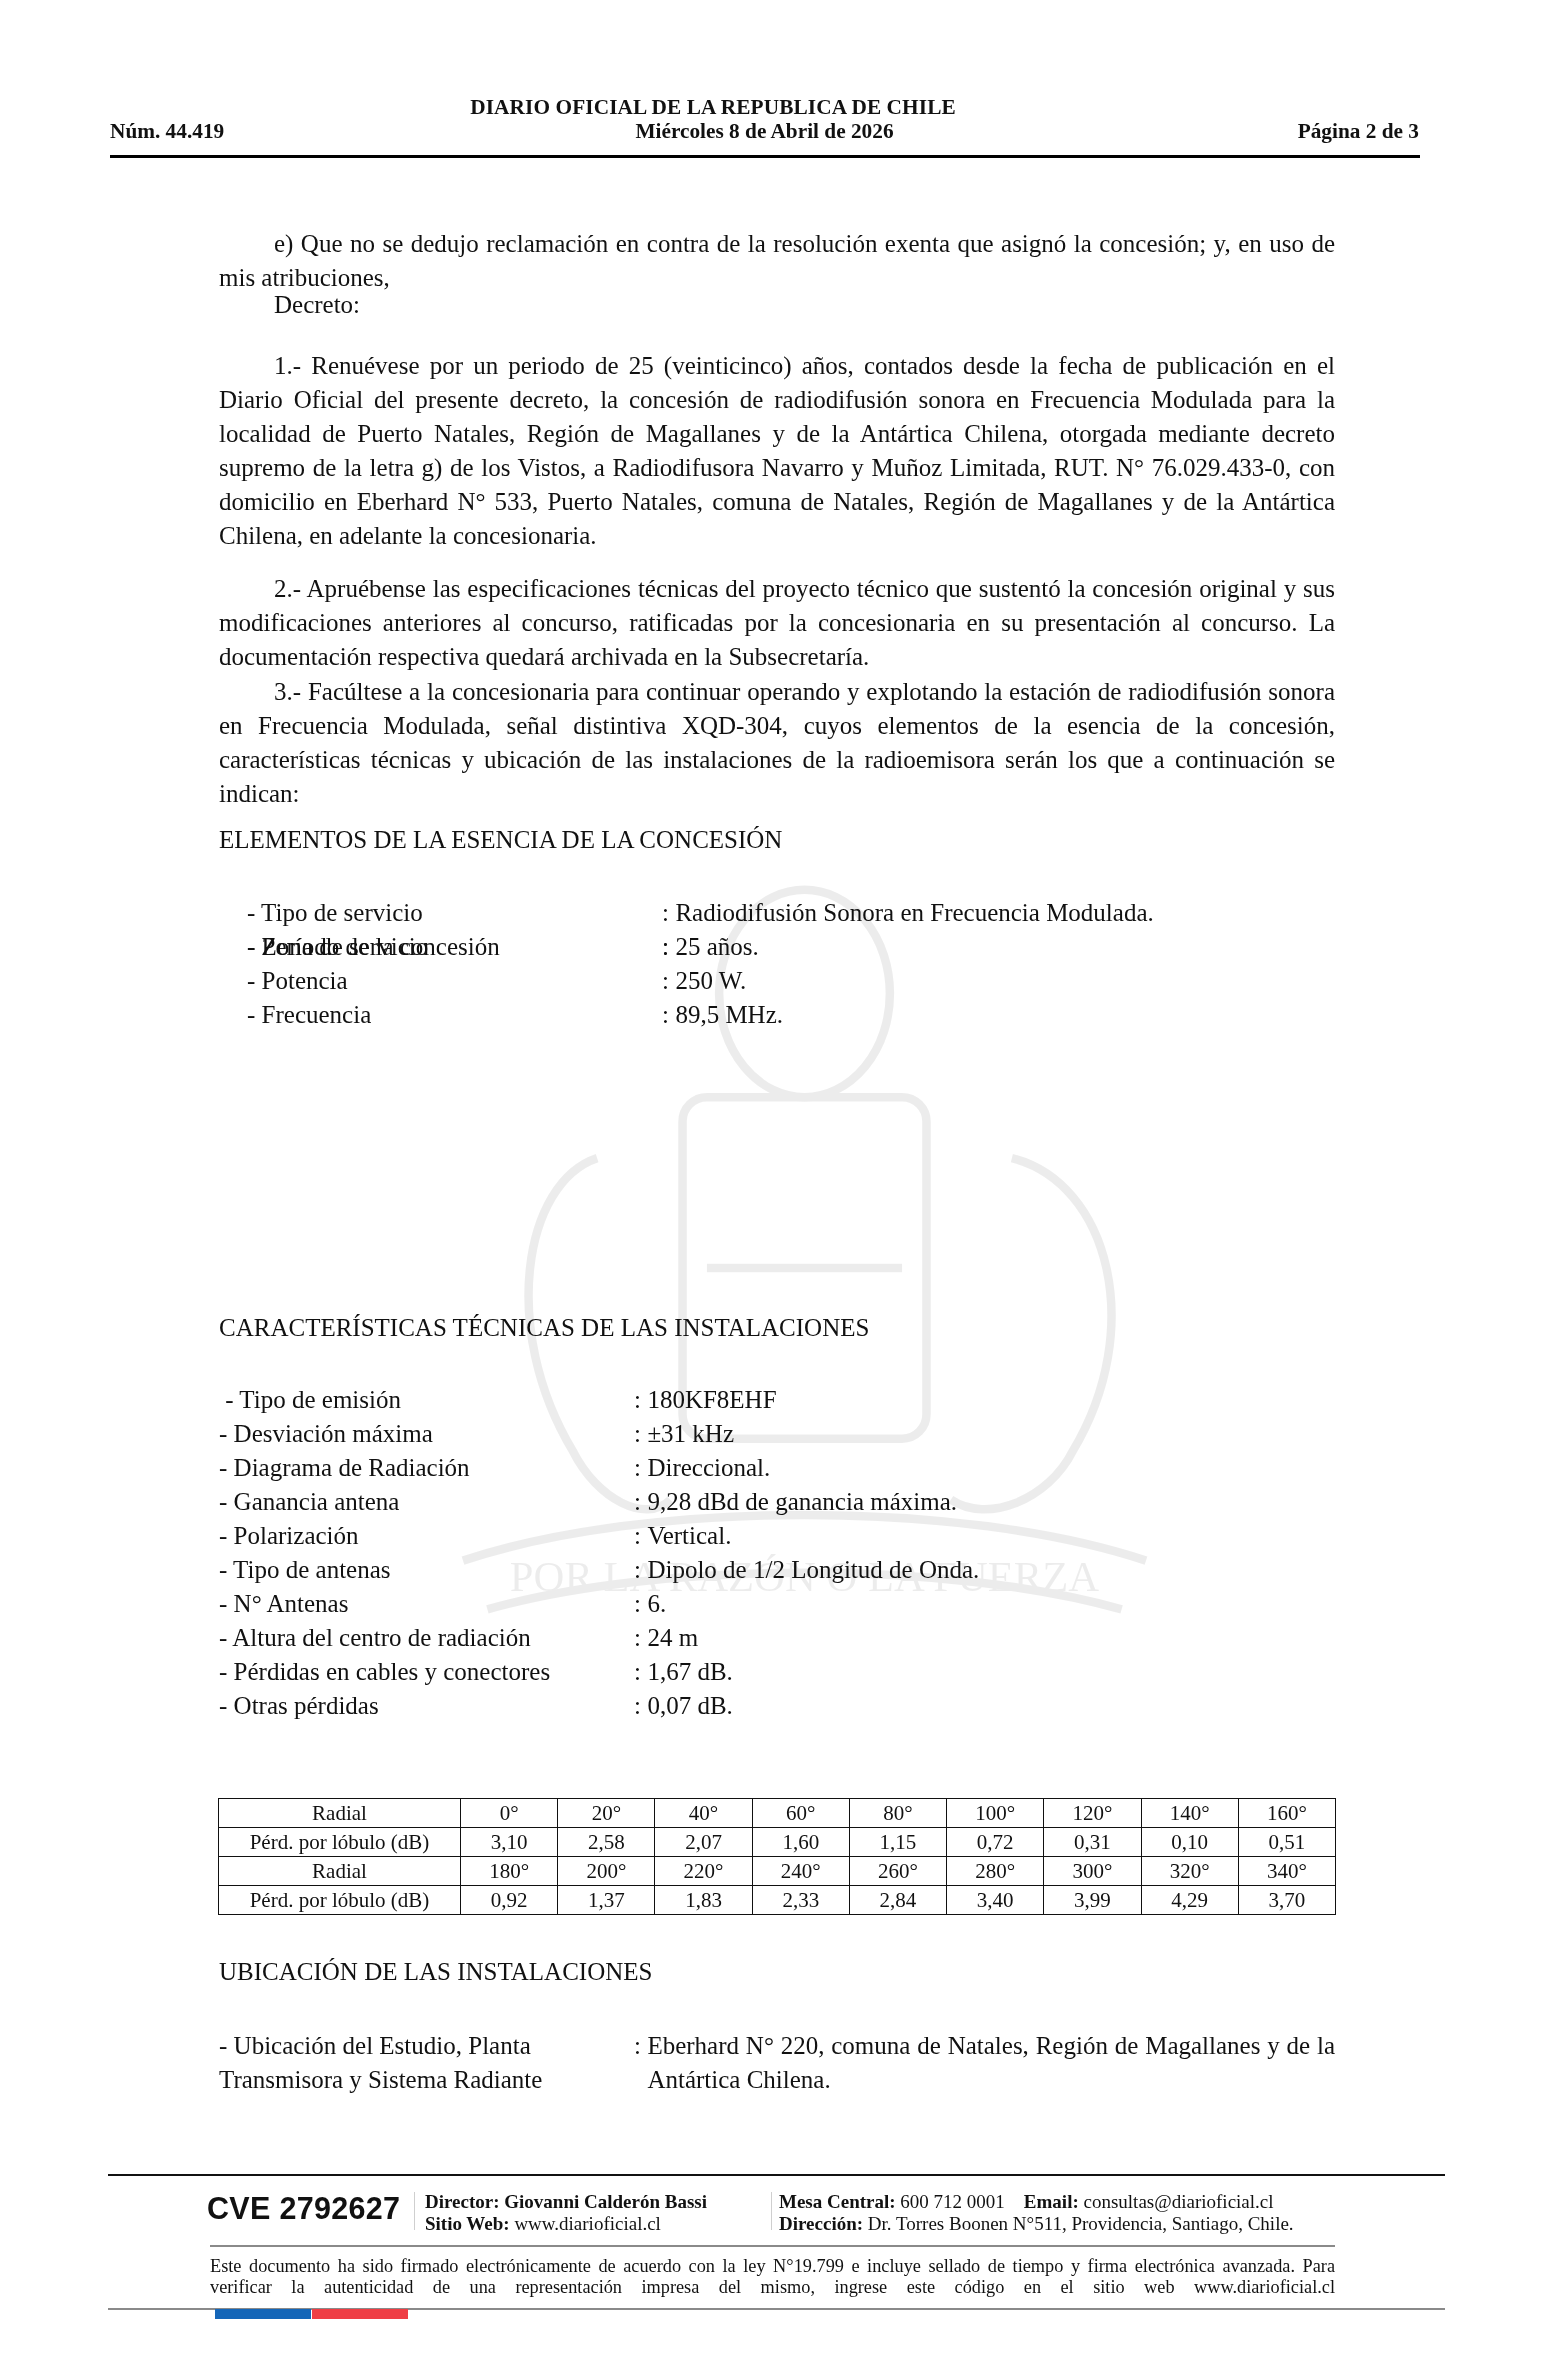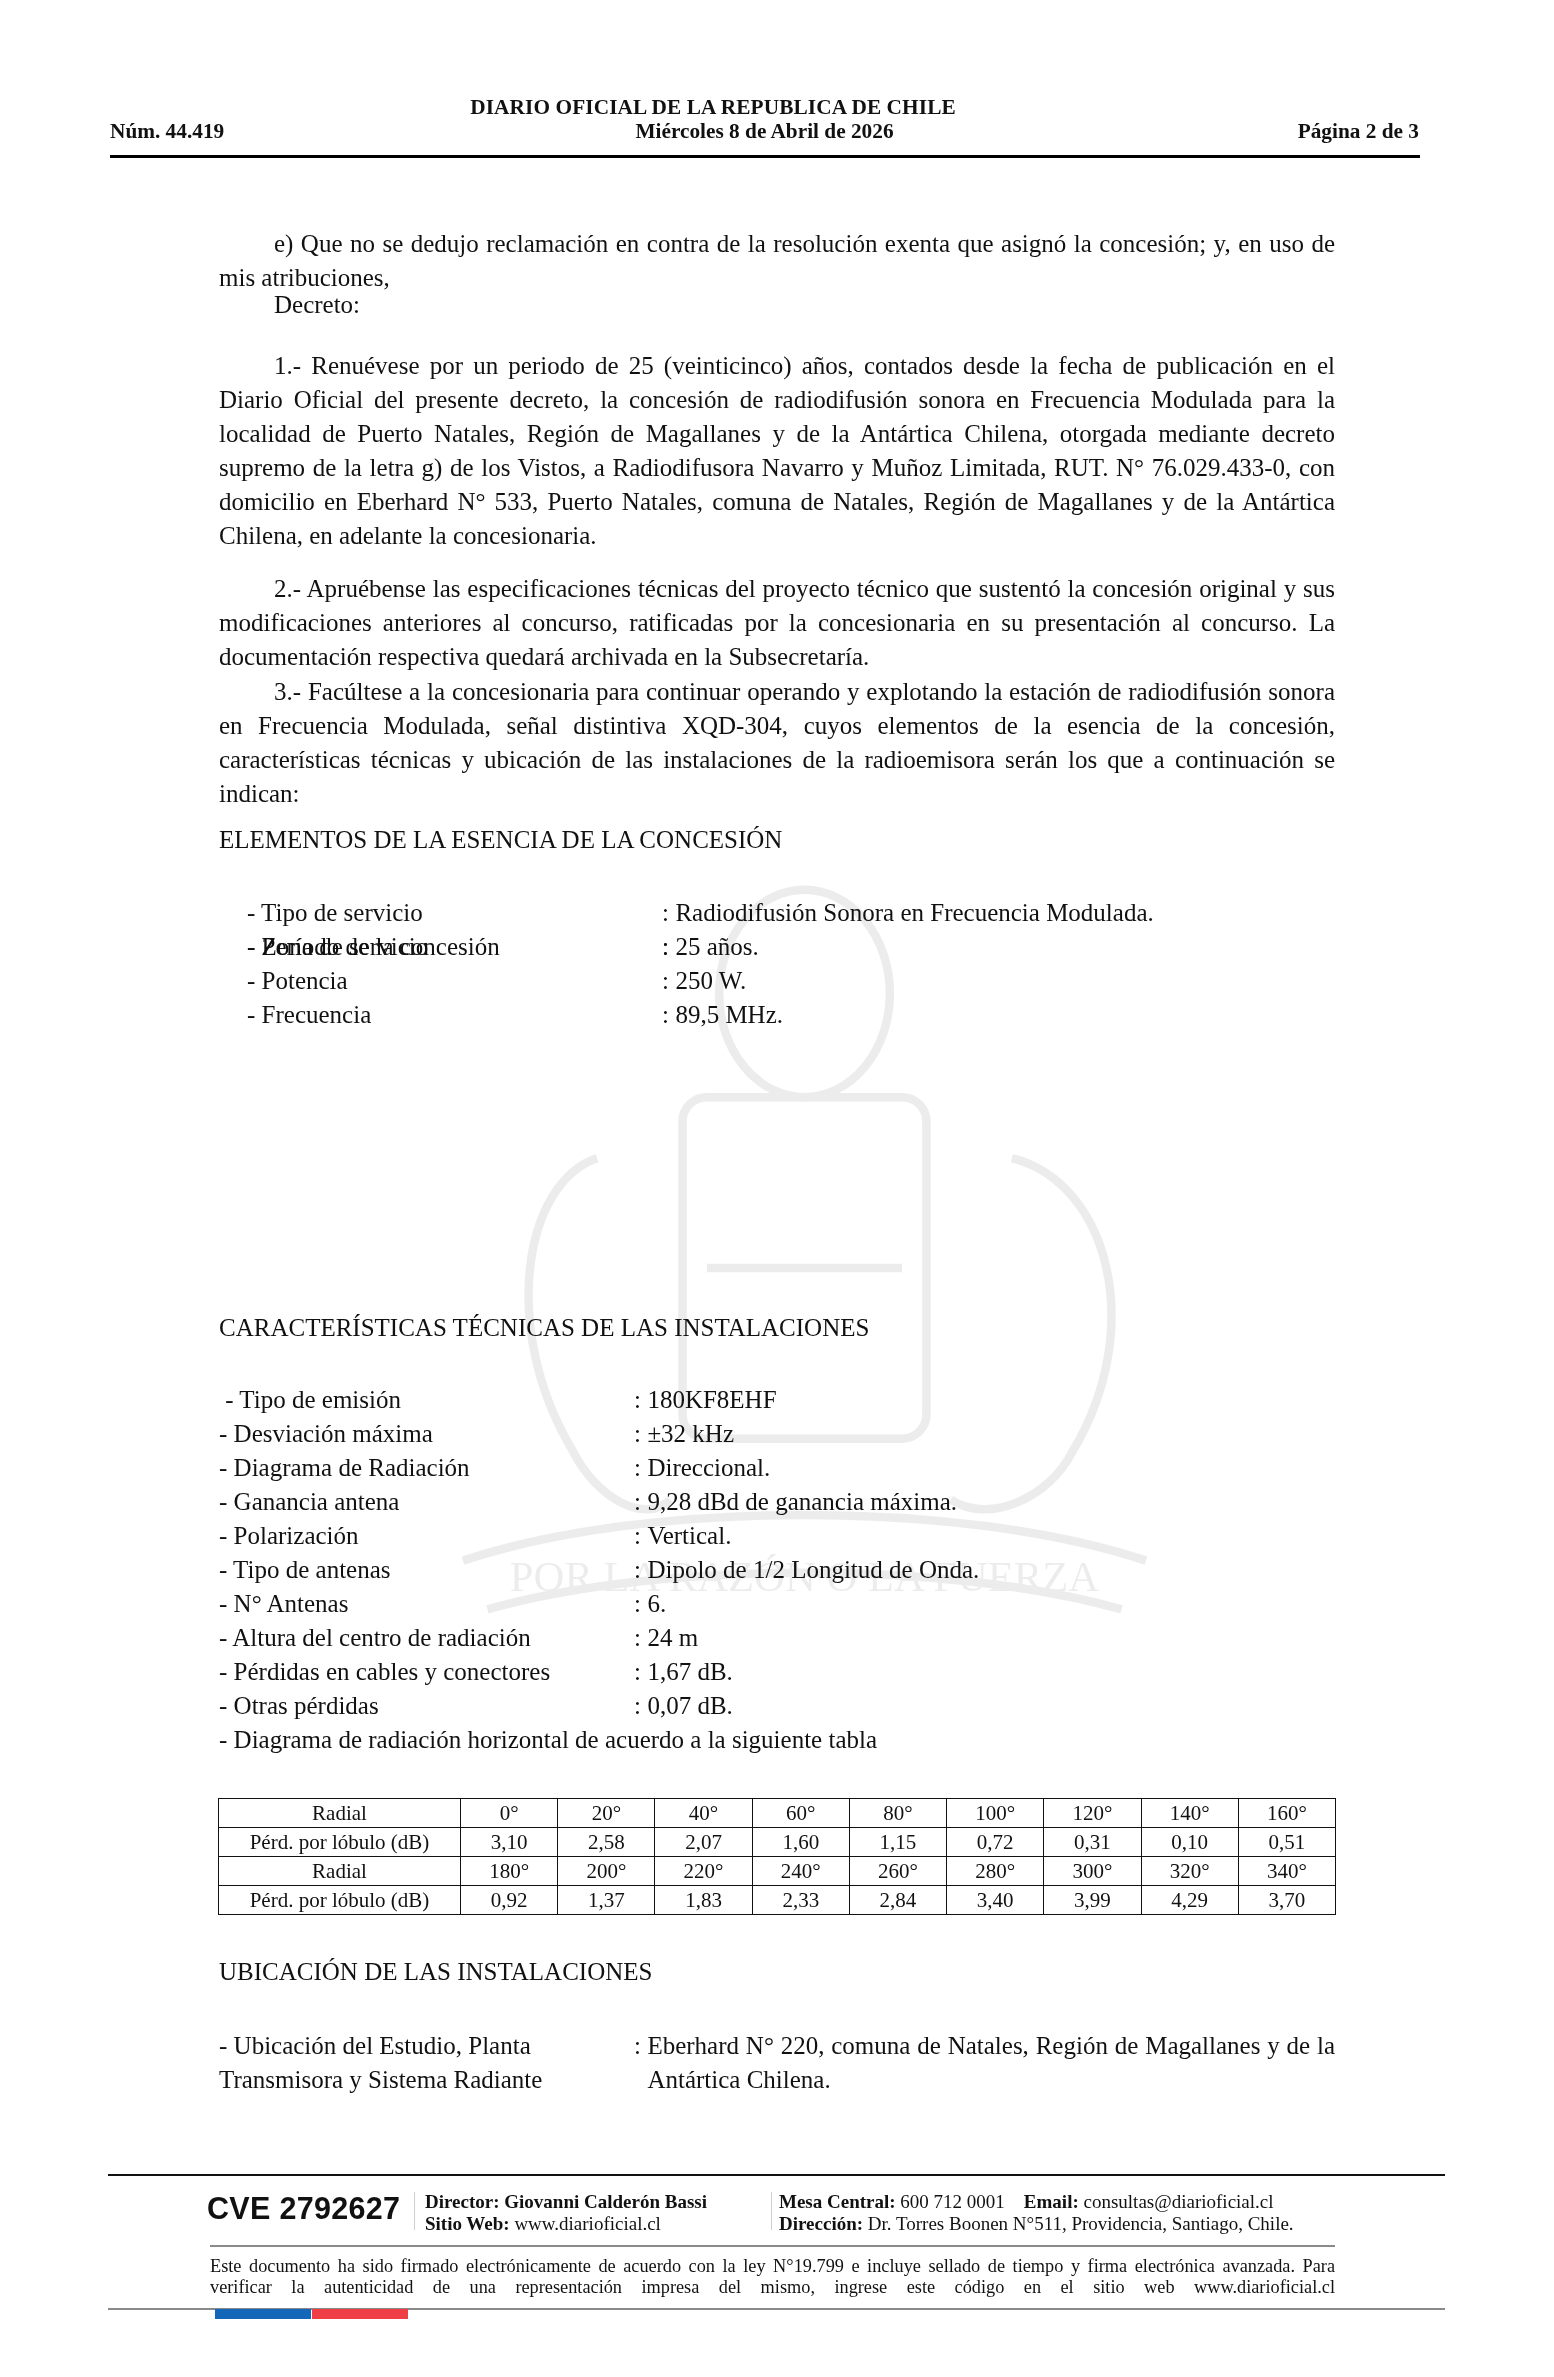--- a/index.html
+++ b/index.html
@@ -127,21 +127,21 @@
       <span class="kv-label" style="white-space:pre;"> - Tipo de emisión</span>
       <div class="kv-value">
         <span class="colon">:</span>
         <span class="vtext">180KF8EHF</span>
       </div>
     </div>
   <div class="kv-row">
       <span class="kv-label">- Desviación máxima</span>
       <div class="kv-value">
         <span class="colon">:</span>
-        <span class="vtext">±32 kHz</span>
+        <span class="vtext">±31 kHz</span>
       </div>
     </div>
   <div class="kv-row">
       <span class="kv-label">- Diagrama de Radiación</span>
       <div class="kv-value">
         <span class="colon">:</span>
         <span class="vtext">Direccional.</span>
       </div>
     </div>
   <div class="kv-row">
@@ -186,21 +186,20 @@
         <span class="vtext">1,67 dB.</span>
       </div>
     </div>
   <div class="kv-row">
       <span class="kv-label">- Otras pérdidas</span>
       <div class="kv-value">
         <span class="colon">:</span>
         <span class="vtext">0,07 dB.</span>
       </div>
     </div>
-  <div>- Diagrama de radiación horizontal de acuerdo a la siguiente tabla</div>
 </div>
 
 <table class="radial">
   <tbody id="radial-tbody">
       <tr>
         <td class="first">Radial</td>
         <td>0°</td>
         <td>20°</td>
         <td>40°</td>
         <td>60°</td>

